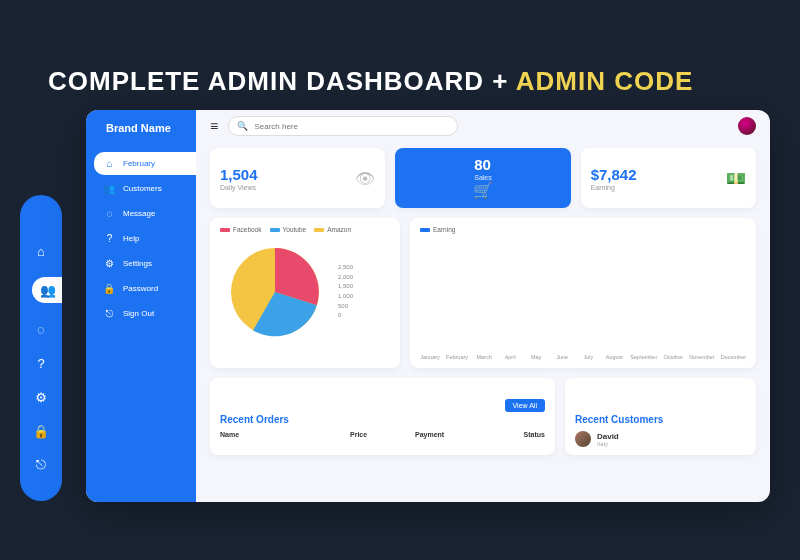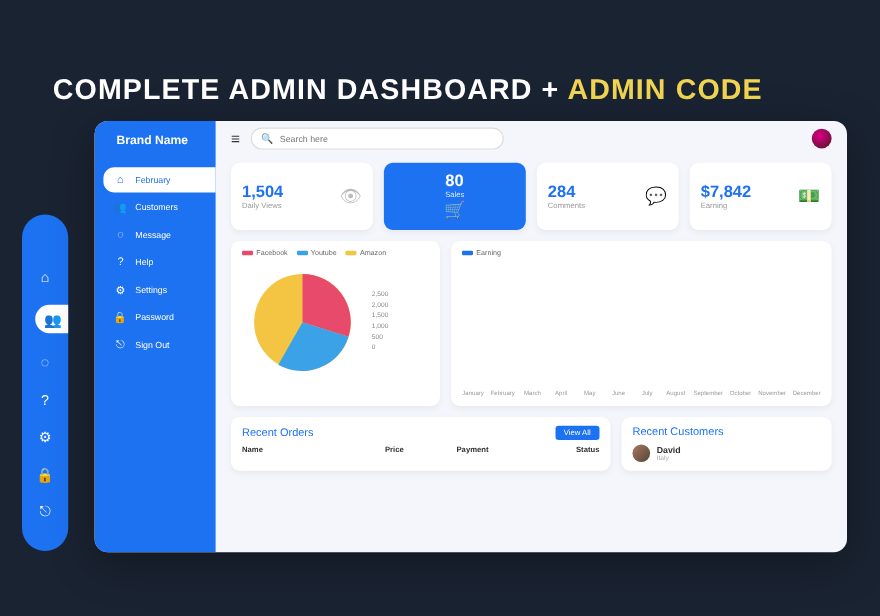--- a/index.html
+++ b/index.html
@@ -63,21 +63,21 @@
   .bars-area { flex: 1; display: flex; align-items: flex-end; gap: 6px; padding: 6px 0 2px; }
   .bar-col { flex: 1; display: flex; flex-direction: column; align-items: center; gap: 2px; }
   .bar-rect { width: 80%; border-radius: 2px 2px 0 0; }
   .bar-lbl { font-size: 5.5px; color: #999; }
 
   .bottom-row { display: flex; gap: 10px; padding: 0 14px; }
   .panel { background: #fff; border-radius: 8px; padding: 8px 10px; box-shadow: 0 2px 6px rgba(0,0,0,.05); }
   .panel.orders { flex: 1.9; }
   .panel.customers { flex: 1; }
   .panel-head { display: flex; justify-content: space-between; align-items: center; margin-bottom: 6px; }
-  .panel-title { font-size: 10px; font-weight: 400; color: #1d72f2; }
+  .panel-title { font-size: 10px; font-weight: 700; color: #1d72f2; margin-top: 28px; }
   .view-all { background: #1d72f2; color: #fff; font-size: 7px; padding: 3px 8px; border-radius: 3px; border: none; cursor: pointer; }
   .tbl-head { display: flex; font-size: 7px; font-weight: 700; color: #333; }
   .tbl-head span:nth-child(1) { flex: 2; }
   .tbl-head span:nth-child(2) { flex: 1; }
   .tbl-head span:nth-child(3) { flex: 1; }
   .tbl-head span:nth-child(4) { flex: 1; text-align: right; }
   .cust-row { display: flex; align-items: center; gap: 6px; }
   .cust-av { width: 16px; height: 16px; border-radius: 50%; background: linear-gradient(135deg,#a76,#543); }
   .cust-info { display: flex; flex-direction: column; justify-content: space-between; }
   .cust-name { font-size: 8px; font-weight: 600; color: #333; }
@@ -160,27 +160,20 @@
       </div>
       <div class="stat-card primary">
         <div>
             <div class="stat-val">80</div>
             <div class="stat-lbl">Sales</div>
           </div>
         <span class="stat-icon">🛒</span>
       </div>
       <div class="stat-card">
         <div>
-            <div class="stat-val">284</div>
-            <div class="stat-lbl">Comments</div>
-          </div>
-        <span class="stat-icon">💬</span>
-      </div>
-      <div class="stat-card">
-        <div>
             <div class="stat-val">$7,842</div>
             <div class="stat-lbl">Earning</div>
           </div>
         <span class="stat-icon">💵</span>
       </div>
     </div>
 
     <div class="chart-row">
       <div class="chart-card pie">
         <div class="legend">

